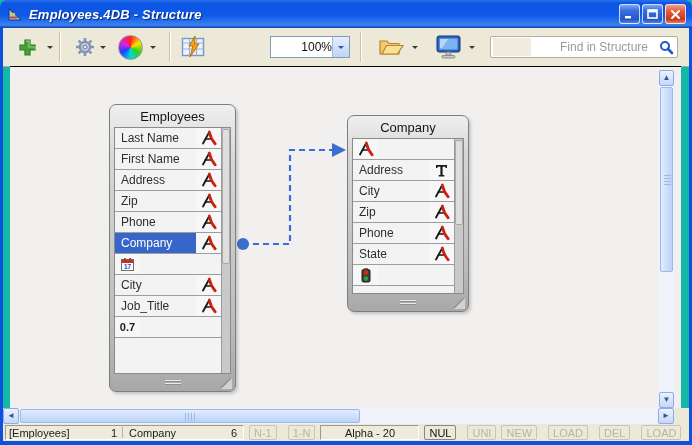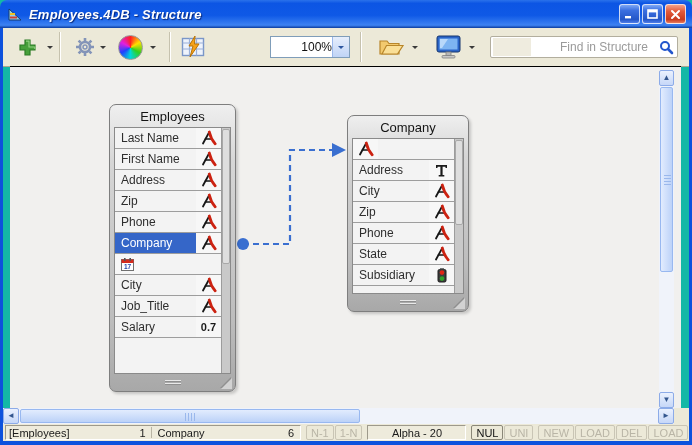--- a/index.html
+++ b/index.html
@@ -88,26 +88,26 @@
     background:linear-gradient(90deg,#e2ecfe,#bcd2f8);box-sizing:border-box;}
   .v-thumb::after{content:"";position:absolute;top:50%;left:3px;margin-top:-5px;height:10px;width:7px;
     background:repeating-linear-gradient(180deg,#9ab8ec 0 1px,transparent 1px 3px);}
   .sb-corner{position:absolute;right:3px;top:408px;width:15px;height:16px;background:#ece9d8;}
 
   
   .statusbar{position:absolute;left:3px;right:3px;top:424px;height:17px;background:#ece9d8;
     display:flex;align-items:center;font-size:11px;color:#1a1a1a;padding:0 2px;box-sizing:border-box;gap:5px;}
   .sb-panel{border:1px solid;border-color:#9d998b #fff #fff #9d998b;background:#eeebdc;height:15px;
     display:flex;align-items:center;box-sizing:border-box;padding:0 3px;}
-  .sb-main{width:296px;flex:none;}
+  .sb-main{width:239px;flex:none;}
   .sb-main .lbl{flex:1;}
   .sb-main .cnt{flex:none;padding:0 3px;}
   .sb-div{width:1px;height:11px;background:#b8b4a4;margin:0 2px;}
   .sb-type{width:99px;flex:none;justify-content:center;}
-  .sb-group{display:flex;gap:1px;align-items:center;flex:none;}
+  .sb-group{display:flex;gap:11px;align-items:center;flex:none;}
   .sb-btn{border:1px solid #8a8778;background:#ece9d8;border-radius:2px;padding:0 4px;height:13px;
     display:flex;align-items:center;font-size:11px;color:#111;}
   .sb-btn.dis{color:#b9b5a6;border-color:#c9c5b5;}
   .sb-grip{margin-left:auto;width:10px;height:10px;flex:none;
     background:
       radial-gradient(circle at 8px 8px,#9d998b 1.2px,transparent 1.3px),
       radial-gradient(circle at 8px 4px,#9d998b 1.2px,transparent 1.3px),
       radial-gradient(circle at 4px 8px,#9d998b 1.2px,transparent 1.3px);}
 </style>
 </head>
@@ -324,21 +324,20 @@
               <span class="tb-label">Job_Title</span>
               <span class="tb-icon">
                 <svg width="16" height="16" viewBox="0 0 16 16">
                   <path d="M2 13.5 L8.3 2" stroke="#161616" stroke-width="1.8" fill="none" stroke-linecap="round"></path>
                   <path d="M3.8 9 L10.6 9" stroke="#161616" stroke-width="1.5"></path>
                   <path d="M8.3 2 C9.2 6.3 11.4 10.6 14.2 13.8" stroke="#cc2211" stroke-width="2.8" fill="none" stroke-linecap="round"></path>
                 </svg>
               </span>
             </div>
             <div class="tb-row">
-              <span class="tb-label">Salary</span>
               <span class="tb-icon">
                 <span class="num">0.7</span>
               </span>
             </div>
           </div>
         <div class="tb-scroll"></div>
       </div>
       <div class="tb-footer">
         <div class="grip">
             <i></i>
@@ -403,21 +402,20 @@
               <span class="tb-label">State</span>
               <span class="tb-icon">
                 <svg width="16" height="16" viewBox="0 0 16 16">
                   <path d="M2 13.5 L8.3 2" stroke="#161616" stroke-width="1.8" fill="none" stroke-linecap="round"></path>
                   <path d="M3.8 9 L10.6 9" stroke="#161616" stroke-width="1.5"></path>
                   <path d="M8.3 2 C9.2 6.3 11.4 10.6 14.2 13.8" stroke="#cc2211" stroke-width="2.8" fill="none" stroke-linecap="round"></path>
                 </svg>
               </span>
             </div>
             <div class="tb-row">
-              <span class="tb-label">Subsidiary</span>
               <span class="tb-icon">
                 <svg width="10" height="15" viewBox="0 0 10 15">
                   <rect x="1" y="1.5" width="8" height="12.5" rx="1.5" fill="#3c3c3c" stroke="#1e1e1e"></rect>
                   <rect x="3" y="0.3" width="4" height="1.6" fill="#3c3c3c"></rect>
                   <circle cx="5" cy="4.6" r="2.3" fill="#e02414"></circle>
                   <circle cx="5" cy="10.6" r="2.3" fill="#2fa32a"></circle>
                 </svg>
               </span>
             </div>
           </div>

